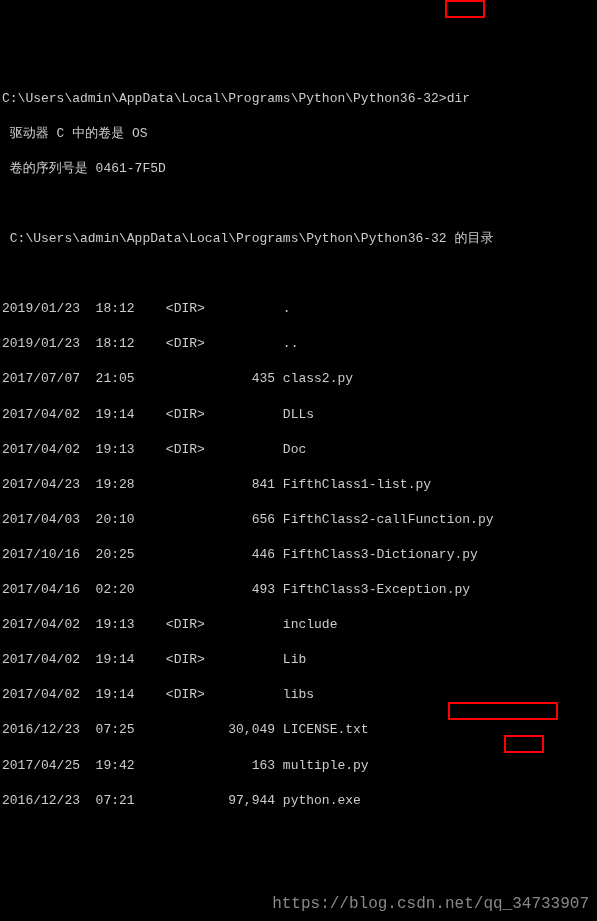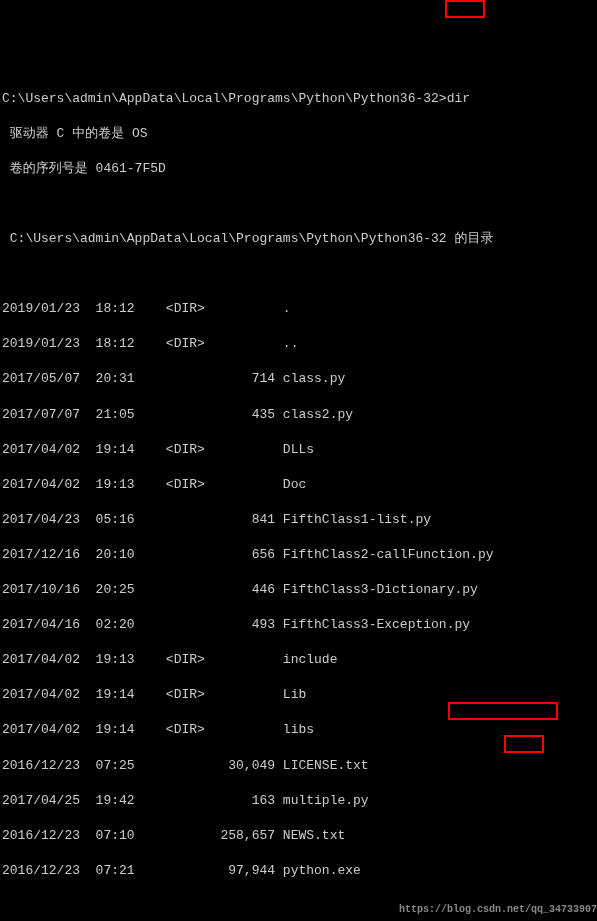--- a/index.html
+++ b/index.html
@@ -25,55 +25,52 @@
       border: 2px solid red;
       background: transparent;
       pointer-events: none;
     }
     .hb1 { top: 0px; left: 445px; width: 40px; height: 18px; }
     .hb2 { top: 702px; left: 448px; width: 110px; height: 18px; }
     .hb3 { top: 735px; left: 504px; width: 40px; height: 18px; }
     .watermark {
       position: absolute;
       bottom: 5px;
-      right: 0;
+      right: 8px;
       color: #888;
-      font-size: 10px;
-      font-weight: bold;
+      font-size: 16px;
     }
     .line { display: block; }
   </style>
 </head>
 <body>
 
 
 
 <div>
 <span class="line"><span>C:\Users\admin\AppData\Local\Programs\Python\Python36-32&gt;</span><span>dir</span></span>
 <span class="line"> 驱动器 C 中的卷是 OS</span>
 <span class="line"> 卷的序列号是 0461-7F5D</span>
 <span class="line"> </span>
 <span class="line"> C:\Users\admin\AppData\Local\Programs\Python\Python36-32 的目录</span>
 <span class="line"> </span>
 <span class="line">2019/01/23  18:12    &lt;DIR&gt;          .</span>
 <span class="line">2019/01/23  18:12    &lt;DIR&gt;          ..</span>
-<span class="line">2017/05/07  20:31               714 class.py</span>
 <span class="line">2017/07/07  21:05               435 class2.py</span>
 <span class="line">2017/04/02  19:14    &lt;DIR&gt;          DLLs</span>
 <span class="line">2017/04/02  19:13    &lt;DIR&gt;          Doc</span>
-<span class="line">2017/04/23  05:16               841 FifthClass1-list.py</span>
-<span class="line">2017/12/16  20:10               656 FifthClass2-callFunction.py</span>
+<span class="line">2017/04/23  19:28               841 FifthClass1-list.py</span>
+<span class="line">2017/04/03  20:10               656 FifthClass2-callFunction.py</span>
 <span class="line">2017/10/16  20:25               446 FifthClass3-Dictionary.py</span>
 <span class="line">2017/04/16  02:20               493 FifthClass3-Exception.py</span>
 <span class="line">2017/04/02  19:13    &lt;DIR&gt;          include</span>
 <span class="line">2017/04/02  19:14    &lt;DIR&gt;          Lib</span>
 <span class="line">2017/04/02  19:14    &lt;DIR&gt;          libs</span>
 <span class="line">2016/12/23  07:25            30,049 LICENSE.txt</span>
 <span class="line">2017/04/25  19:42               163 multiple.py</span>
-<span class="line">2016/12/23  07:10           258,657 NEWS.txt</span>
 <span class="line">2016/12/23  07:21            97,944 python.exe</span>
 
 
 
 
 
 
 
 
 

